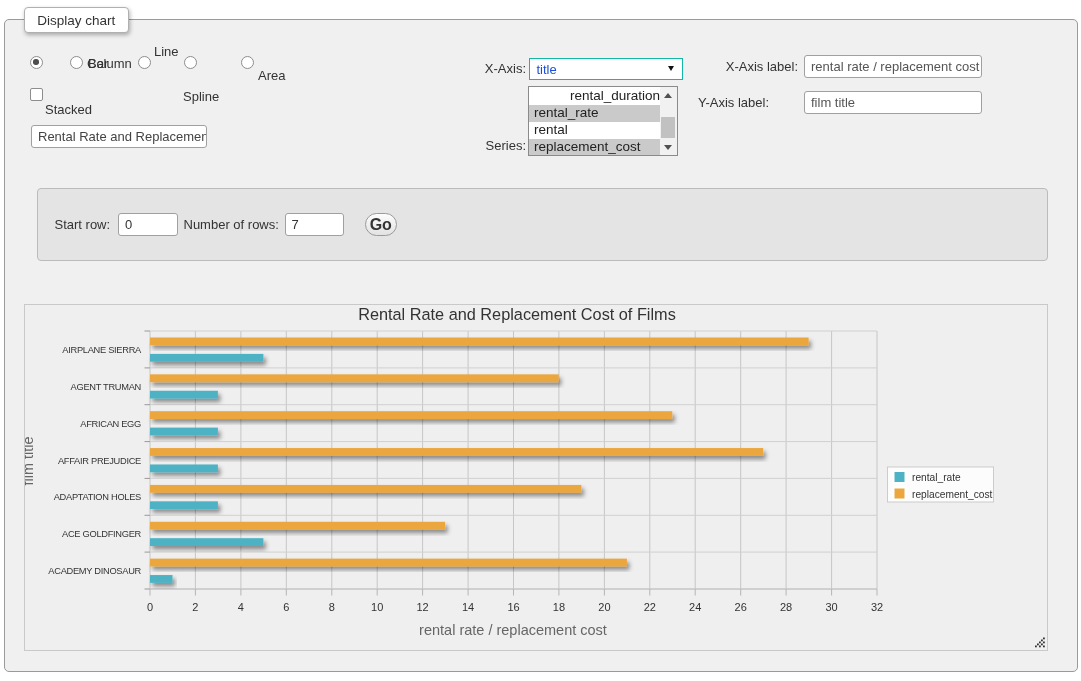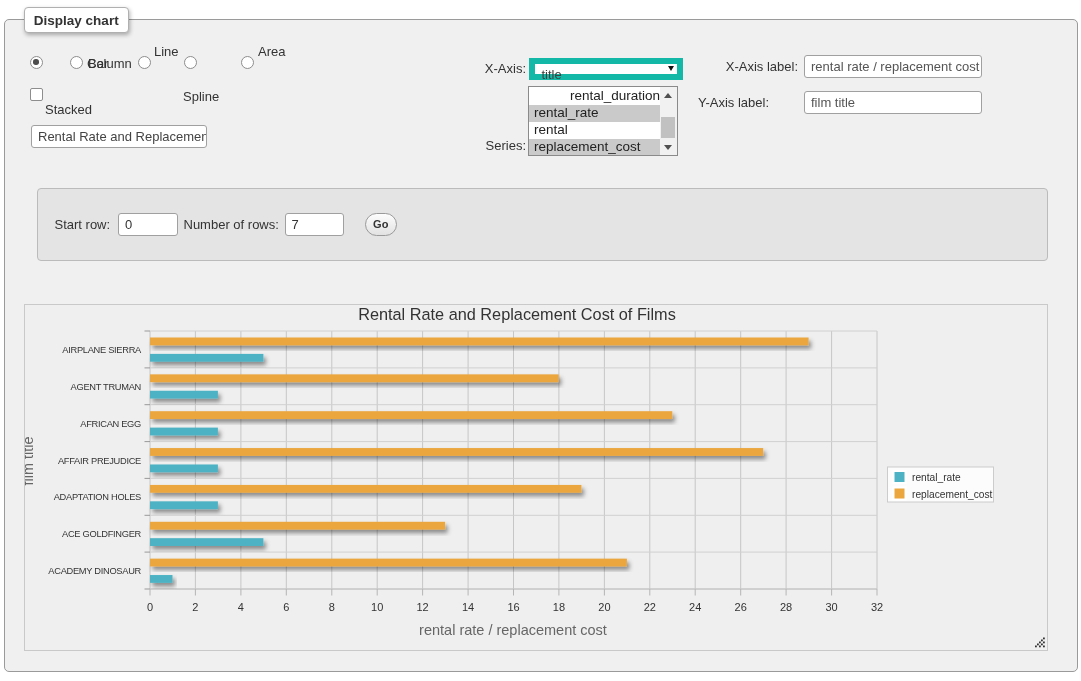--- a/index.html
+++ b/index.html
@@ -8,40 +8,40 @@
 .inp { position:absolute; background:#fff; border:1px solid #a0a0a0; border-radius:3px; font-size:13px; color:#555;
        padding-left:6px; white-space:nowrap; overflow:hidden; line-height:21px; }
 .radio { position:absolute; width:13px; height:13px; border:1px solid #8d8d8d; border-radius:50%; background:#fff; }
 .radio.sel::after { content:""; position:absolute; left:2.75px; top:2.75px; width:5.5px; height:5.5px; border-radius:50%; background:#4d4d4d; }
 .cb { position:absolute; width:13px; height:13px; border:1px solid #8d8d8d; border-radius:2px; background:#fff; }
 </style></head>
 <body>
 
 <div class="a" style="left:4px;top:19px;width:1074px;height:653px;background:#f0f0f0;border:1.5px solid #9a9a9a;border-radius:5px;"></div>
 
-<div class="a" style="left:24px;top:7px;width:104.5px;height:26px;background:#fff;border:1px solid #b0b0b0;border-radius:4px;box-shadow:1px 2px 4px rgba(0,0,0,0.3);font-weight:bold;font-size:13.5px;color:#333;text-align:center;line-height:25px;">Display chart</div>
+<div class="a" style="left:24px;top:7px;width:104.5px;height:26px;background:#fff;border:1px solid #b0b0b0;border-radius:4px;box-shadow:1px 2px 4px rgba(0,0,0,0.3);font-weight:normal;font-size:13.5px;color:#333;text-align:center;line-height:25px;">Display chart</div>
 
 <div class="radio sel" style="left:29.5px;top:55.5px;"></div>
 <div class="lbl" style="left:40px;top:56px;margin-left:48px;">Bar</div>
 <div class="radio" style="left:70px;top:55.5px;"></div>
 <div class="lbl" style="left:87px;top:56px;">Column</div>
 <div class="radio" style="left:138px;top:55.5px;"></div>
 <div class="lbl" style="left:154px;top:44px;">Line</div>
 <div class="radio" style="left:184px;top:55.5px;"></div>
 <div class="lbl" style="left:183px;top:56px;margin-top:33px;">Spline</div>
 <div class="radio" style="left:241px;top:55.5px;"></div>
-<div class="lbl" style="left:258px;top:44px;">Area</div>
+<div class="lbl" style="left:258px;top:68px;">Area</div>
 
 <div class="cb" style="left:29.5px;top:88px;"></div>
 <div class="lbl" style="left:45px;top:88.5px;margin-top:13px;">Stacked</div>
 
 <div class="inp" style="left:31px;top:125px;width:176px;height:23px;font-size:13px;color:#444;line-height:22px;">Rental Rate and Replacement Cost of Films</div>
 
 <div class="lbl" style="left:426px;top:58px;width:100px;text-align:right;line-height:22px;">X-Axis:</div>
-<div class="a" style="left:528.5px;top:57.5px;width:154px;height:22.5px;background:#fff;border:6px solid #14b8a6;font-size:13px;color:#404040;line-height:21px;padding-left:7px;">title</div>
+<div class="a" style="left:528.5px;top:57.5px;width:154px;height:22.5px;background:#fff;border:1px solid #14b8a6;font-size:13px;color:#1d4ed8;line-height:21px;padding-left:7px;">title</div>
 <div class="a" style="left:667.5px;top:66.2px;width:0;height:0;border-left:3.5px solid transparent;border-right:3.5px solid transparent;border-top:5.3px solid #111;"></div>
 
 <div class="lbl" style="left:426px;top:138px;width:100px;text-align:right;">Series:</div>
 <div class="a" style="left:527.5px;top:86px;width:150px;height:69.5px;background:#fff;border:1px solid #8a8a8a;"></div>
 <div class="lbl" style="left:534px;top:88px;font-size:13.5px;color:#222;margin-left:36px;">rental_duration</div>
 <div class="a" style="left:528.5px;top:104.5px;width:131px;height:17px;background:#cacaca;font-size:13.5px;color:#222;padding-left:5.5px;line-height:16px;">rental_rate</div>
 <div class="lbl" style="left:534px;top:122px;font-size:13.5px;color:#222;">rental</div>
 <div class="a" style="left:528.5px;top:138.5px;width:131px;height:16px;background:#cacaca;font-size:13.5px;color:#222;padding-left:5.5px;line-height:15px;">replacement_cost</div>
 
 <div class="a" style="left:659.5px;top:87px;width:17px;height:67.5px;background:#f1f1f1;"></div>
@@ -52,21 +52,21 @@
 <div class="lbl" style="left:698px;top:55px;width:100px;text-align:right;line-height:23px;">X-Axis label:</div>
 <div class="inp" style="left:804px;top:55px;width:177.5px;height:23px;">rental rate / replacement cost</div>
 <div class="lbl" style="left:698px;top:91px;width:100px;text-align:left;line-height:23px;">Y-Axis label:</div>
 <div class="inp" style="left:804px;top:91px;width:177.5px;height:23px;">film title</div>
 
 <div class="a" style="left:36.5px;top:187.5px;width:1011.5px;height:73px;background:#e4e4e4;border:1px solid #bbb;border-radius:4px;"></div>
 <div class="lbl" style="left:54.5px;top:213px;line-height:23px;">Start row:</div>
 <div class="inp" style="left:118px;top:213px;width:59.5px;height:23px;color:#333;">0</div>
 <div class="lbl" style="left:183.5px;top:213px;line-height:23px;">Number of rows:</div>
 <div class="inp" style="left:284.5px;top:213px;width:59.5px;height:23px;color:#333;">7</div>
-<div class="a" style="left:364.5px;top:213px;width:32.5px;height:22.5px;border:1px solid #9a9a9a;border-radius:11.5px;background:linear-gradient(#fdfdfd,#e2e2e2);font-size:11px;font-weight:bold;color:#333;text-align:center;line-height:21px;">Go</div>
+<div class="a" style="left:364.5px;top:213px;width:32.5px;height:22.5px;border:1px solid #9a9a9a;border-radius:11.5px;background:linear-gradient(#fdfdfd,#e2e2e2);font-size:16px;font-weight:bold;color:#333;text-align:center;line-height:21px;">Go</div>
 
 <div class="a" style="left:24px;top:304px;width:1024px;height:347px;background:#efefef;border:1px solid #c9c9c9;">
 <svg width="1022" height="345" style="position:absolute;left:0;top:0;font-family:'Liberation Sans',sans-serif">
 <defs>
         <filter id="bsh" x="-20%" y="-50%" width="140%" height="220%">
           <feDropShadow dx="2.5" dy="3.5" stdDeviation="2.2" flood-color="#000" flood-opacity="0.42"></feDropShadow>
         </filter>
       </defs>
 <line x1="125.0" y1="26.0" x2="125.0" y2="284.0" stroke="#c6c6c6" stroke-width="1"></line>
 <line x1="170.4" y1="26.0" x2="170.4" y2="284.0" stroke="#c6c6c6" stroke-width="1"></line>

